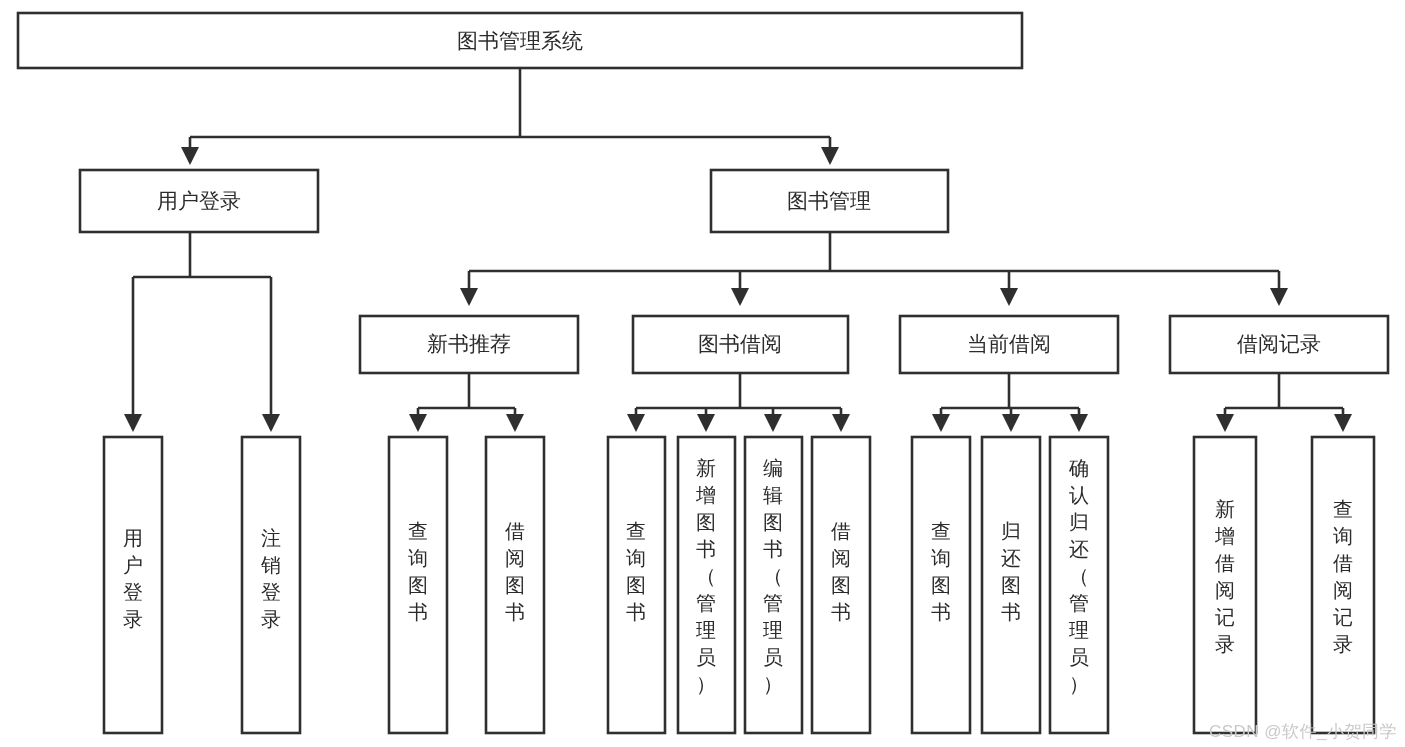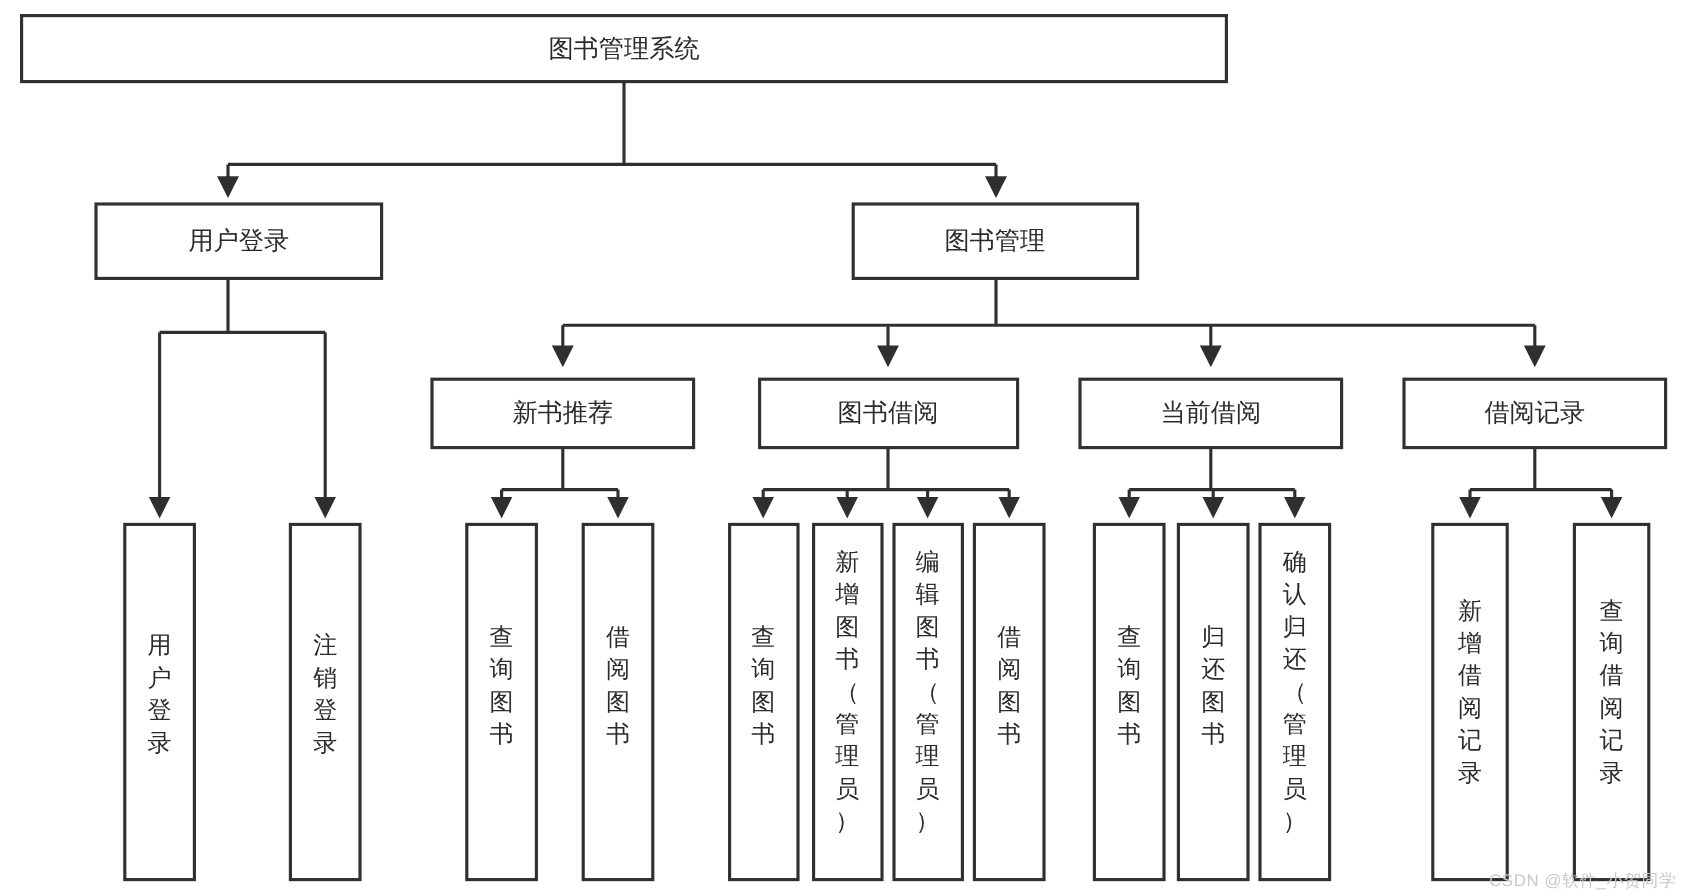--- a/index.html
+++ b/index.html
@@ -54,21 +54,21 @@
   }
   .arrow-head {
     fill: #2f2f2f;
     stroke: none;
   }
   .watermark {
     position: absolute;
     right: 8px;
     bottom: 4px;
     color: #c9c9c9;
-    font-size: 14px;
+    font-size: 17px;
     font-family: "Liberation Sans", "DejaVu Sans", sans-serif;
     letter-spacing: 0.5px;
     user-select: none;
     pointer-events: none;
   }
 </style>
 </head>
 <body>
 
 <div id="diagram-root">

